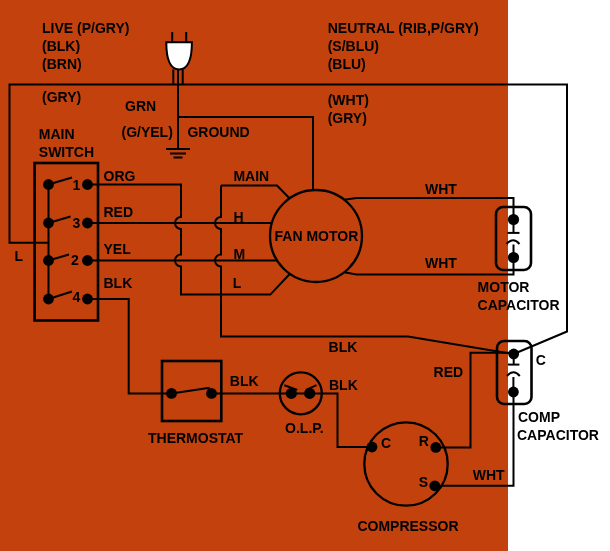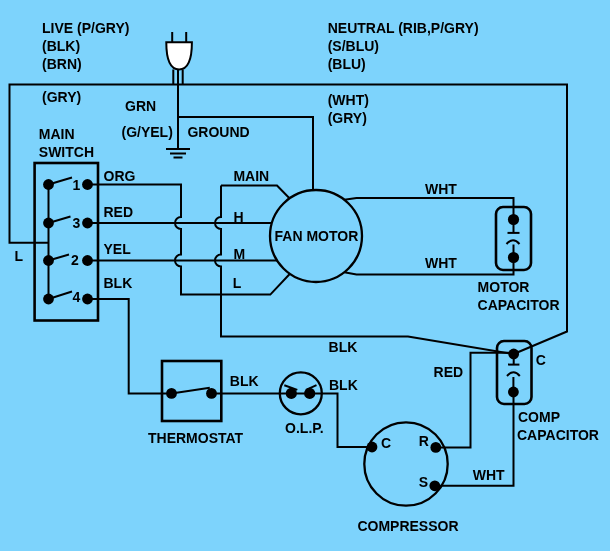--- a/index.html
+++ b/index.html
@@ -3,22 +3,22 @@
 <meta charset="utf-8">
 <style>
   html, body {
     margin: 0; padding: 0;
     background: #ffffff;
     width: 610px; height: 551px;
     overflow: hidden;
   }
   .stage {
     position: relative;
-    width: 610px; height: 551px;
-    background: #7dd3fc;
+    width: 508px; height: 551px;
+    background: #c2410c;
   }
   svg { display: block; }
   svg text {
     font-family: "Liberation Sans", sans-serif;
     font-weight: bold;
     font-size: 14px;
     fill: #000000;
   }
   .wire   { fill: none; stroke: #000000; stroke-width: 2;   stroke-linecap: butt; stroke-linejoin: miter; }
   .box    { fill: none; stroke: #000000; stroke-width: 2.6; }

